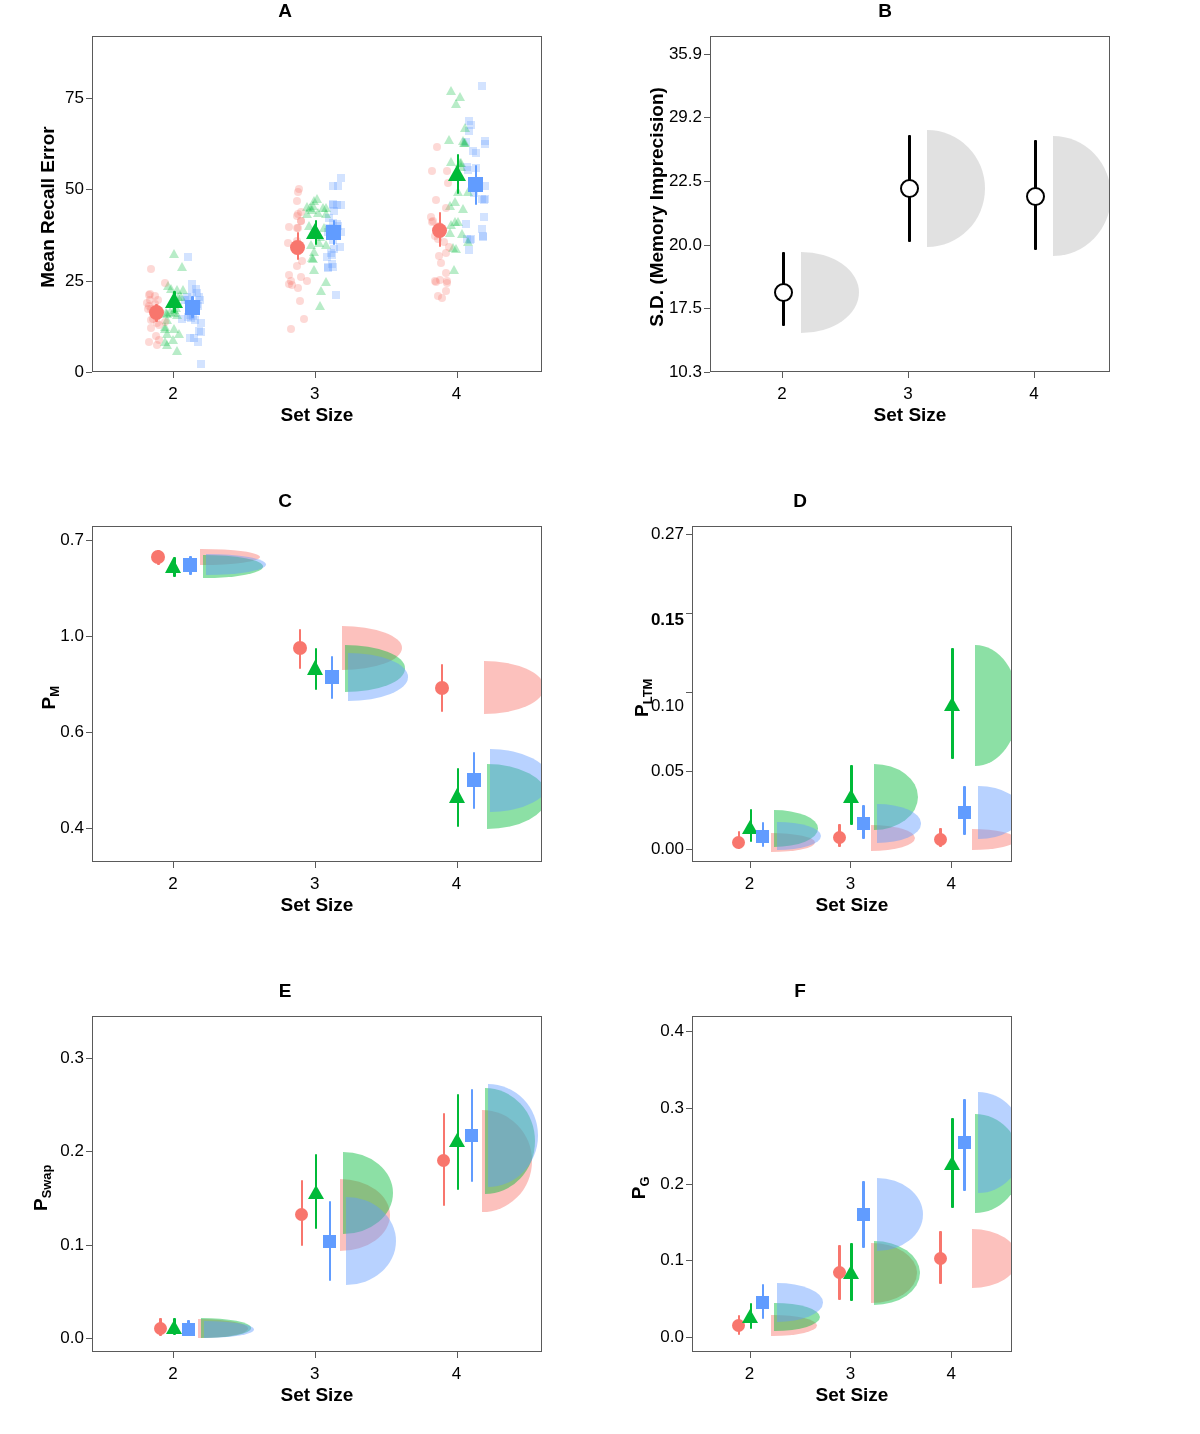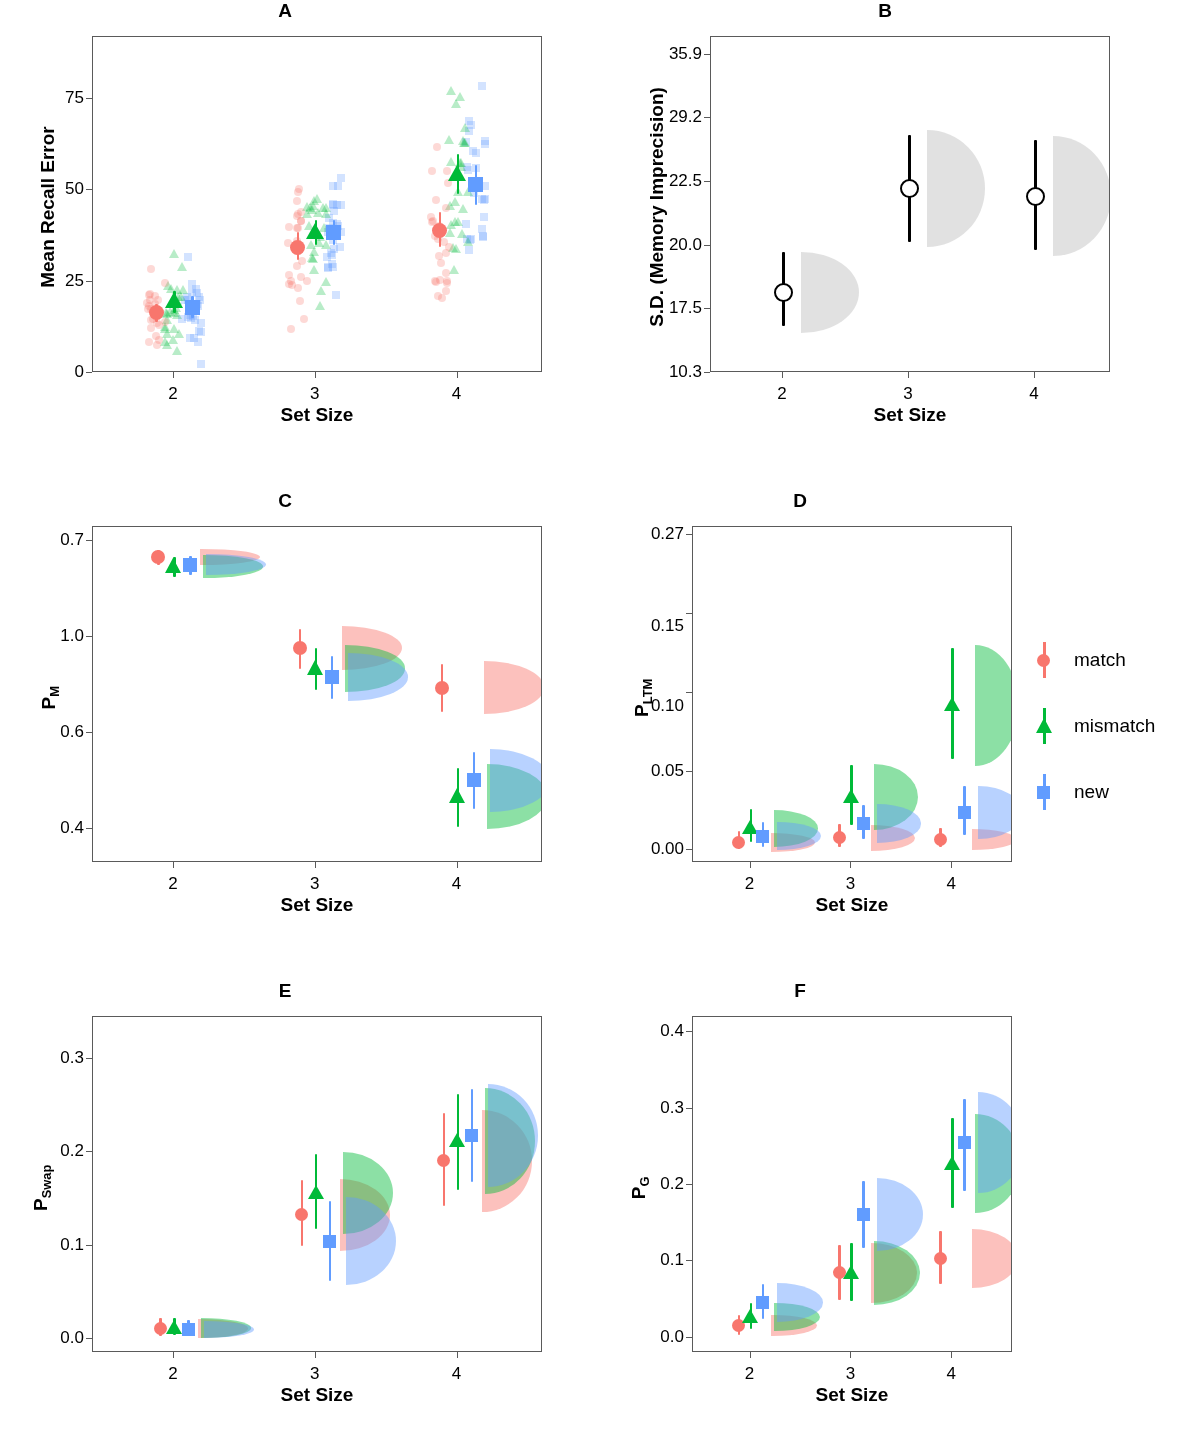--- a/index.html
+++ b/index.html
@@ -422,21 +422,21 @@
         <div class="pt" style="width: 13px; height: 13px; background: rgb(97, 156, 255); left: 264.7px; top: 279.021px;"></div>
       </div>
     <div class="axis-label xlab" style="left:92px;width:320px;top:404px;">Set Size</div>
     <div class="axis-label" style="left:-22px;top:196px;width:130px;text-align:center;transform:rotate(-90deg);">P<span class="sub">LTM</span></div>
   <div class="tick-y" style="left: 40px; width: 44px; top: 359.38px;">0.00</div>
       <div class="tickmark-y" style="left: 86px; top: 359.38px; width: 6px; background: rgb(90, 90, 90);"></div>
       <div class="tick-y" style="left: 40px; width: 44px; top: 280.507px;">0.05</div>
       <div class="tickmark-y" style="left: 86px; top: 280.507px; width: 6px; background: rgb(90, 90, 90);"></div>
       <div class="tick-y" style="left: 40px; width: 44px; top: 201.634px; margin-top: 14px;">0.10</div>
       <div class="tickmark-y" style="left: 86px; top: 201.634px; width: 6px; background: rgb(90, 90, 90);"></div>
-      <div class="tick-y" style="left: 40px; width: 44px; top: 136px;">0.15</div>
+      <div class="tick-y" style="left: 40px; width: 44px; top: 130px; font-weight: bold;">0.15</div>
       <div class="tickmark-y" style="left: 86px; top: 122.761px; width: 6px; background: rgb(90, 90, 90);"></div>
       <div class="tick-y" style="left: 40px; width: 44px; top: 43.8873px;">0.27</div>
       <div class="tickmark-y" style="left: 86px; top: 43.8873px; width: 6px; background: rgb(90, 90, 90);"></div>
       <div class="tick-x" style="left: 149.6px; top: 384px;">2</div>
       <div class="tickmark-x" style="left: 149.6px; top: 372px; height: 6px; background: rgb(90, 90, 90);"></div>
       <div class="tick-x" style="left: 250.4px; top: 384px;">3</div>
       <div class="tickmark-x" style="left: 250.4px; top: 372px; height: 6px; background: rgb(90, 90, 90);"></div>
       <div class="tick-x" style="left: 351.2px; top: 384px;">4</div>
       <div class="tickmark-x" style="left: 351.2px; top: 372px; height: 6px; background: rgb(90, 90, 90);"></div>
     </div>
@@ -534,37 +534,14 @@
       <div class="tick-y" style="left: 40px; width: 44px; top: 51.2727px;">0.4</div>
       <div class="tickmark-y" style="left: 86px; top: 51.2727px; width: 6px; background: rgb(90, 90, 90);"></div>
       <div class="tick-x" style="left: 149.6px; top: 384px;">2</div>
       <div class="tickmark-x" style="left: 149.6px; top: 372px; height: 6px; background: rgb(90, 90, 90);"></div>
       <div class="tick-x" style="left: 250.4px; top: 384px;">3</div>
       <div class="tickmark-x" style="left: 250.4px; top: 372px; height: 6px; background: rgb(90, 90, 90);"></div>
       <div class="tick-x" style="left: 351.2px; top: 384px;">4</div>
       <div class="tickmark-x" style="left: 351.2px; top: 372px; height: 6px; background: rgb(90, 90, 90);"></div>
     </div>
 
-  <div class="legend" id="legend" style="left:1022px;top:640px;">
-      <div class="legend-row">
-        <div class="legend-key">
-          <div style="position: absolute; left: 21px; top: 2px; width: 2.5px; height: 36px; background: rgb(248, 118, 109);"></div>
-          <div style="position: absolute; left: 15px; top: 14px; width: 13px; height: 13px; border-radius: 50%; background: rgb(248, 118, 109);"></div>
-        </div>
-        <span class="legend-label">match</span>
-      </div>
-      <div class="legend-row">
-        <div class="legend-key">
-          <div style="position: absolute; left: 21px; top: 2px; width: 2.5px; height: 36px; background: rgb(0, 186, 56);"></div>
-          <div style="position: absolute; left: 14px; top: 12px; width: 0px; height: 0px; border-left: 8px solid transparent; border-right: 8px solid transparent; border-bottom: 15px solid rgb(0, 186, 56);"></div>
-        </div>
-        <span class="legend-label">mismatch</span>
-      </div>
-      <div class="legend-row">
-        <div class="legend-key">
-          <div style="position: absolute; left: 21px; top: 2px; width: 2.5px; height: 36px; background: rgb(97, 156, 255);"></div>
-          <div style="position: absolute; left: 15px; top: 14px; width: 13px; height: 13px; background: rgb(97, 156, 255);"></div>
-        </div>
-        <span class="legend-label">new</span>
-      </div>
-    </div>
 
 </div>
 
 </body></html>

